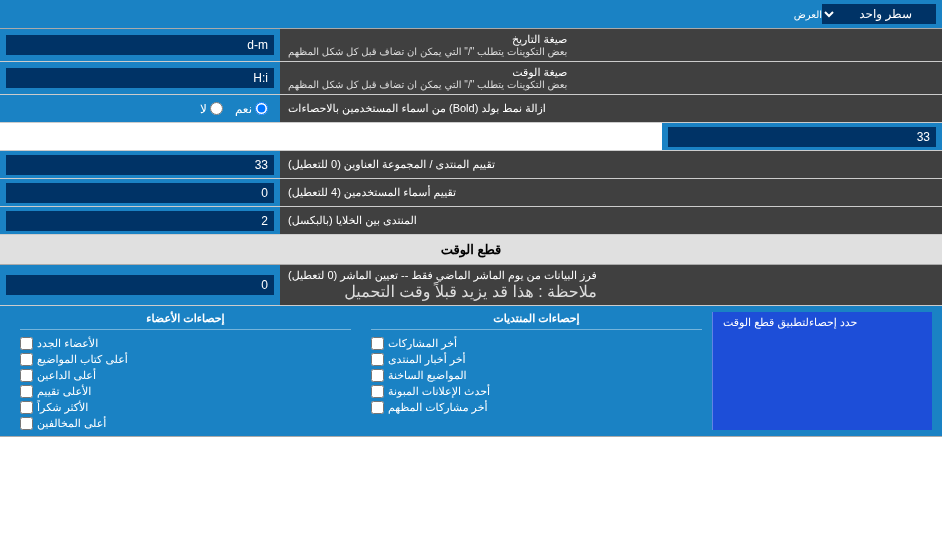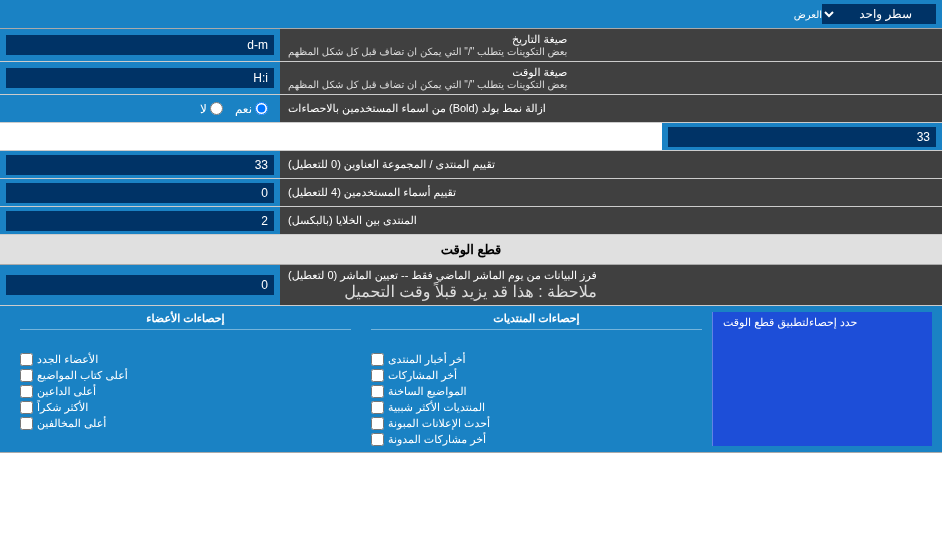--- a/index.html
+++ b/index.html
@@ -95,21 +95,21 @@
       gap: 3px;
     }
 
     .checkbox-col-header {
       color: #fff;
       font-weight: bold;
       font-size: 11px;
       text-align: center;
       padding-bottom: 4px;
       border-bottom: 1px solid rgba(255,255,255,0.4);
-      margin-bottom: 20px;
+      margin-bottom: 4px;
     }
 
     .checkbox-item {
       display: flex;
       align-items: center;
       justify-content: flex-end;
       gap: 4px;
       color: #fff;
       font-size: 11px;
       direction: rtl;
@@ -264,60 +264,60 @@
 <div class="checkboxes-section">
   <div style="display:flex; gap:0;">
 
     <div class="apply-label-cell">
       <span>حدد إحصاءلتطبيق قطع الوقت</span>
     </div>
 
     <div class="checkbox-col" style="padding: 0 10px;">
       <div class="checkbox-col-header">إحصاءات المنتديات</div>
       <div class="checkbox-item">
+        <span>أخر المشاركات</span>
+        <input type="checkbox" style="">
+      </div>
+      <div class="checkbox-item">
         <span>أخر أخبار المنتدى</span>
         <input type="checkbox" style="">
       </div>
       <div class="checkbox-item">
-        <span>أخر المشاركات</span>
-        <input type="checkbox" style="">
-      </div>
-      <div class="checkbox-item">
         <span>المواضيع الساخنة</span>
         <input type="checkbox" style="">
       </div>
       <div class="checkbox-item">
-        <span>المنتديات الأكثر شببية</span>
-        <input type="checkbox" style="">
-      </div>
-      <div class="checkbox-item">
         <span>أحدث الإعلانات المبونة</span>
         <input type="checkbox" style="">
       </div>
       <div class="checkbox-item">
-        <span>أخر مشاركات المدونة</span>
+        <span>أخر مشاركات المظهم</span>
         <input type="checkbox" style="">
       </div>
     </div>
 
     <div class="checkbox-col" style="padding: 0 10px;">
       <div class="checkbox-col-header">إحصاءات الأعضاء</div>
       <div class="checkbox-item">
         <span>الأعضاء الجدد</span>
         <input type="checkbox" style="">
       </div>
       <div class="checkbox-item">
         <span>أعلى كتاب المواضيع</span>
         <input type="checkbox" style="">
       </div>
       <div class="checkbox-item">
         <span>أعلى الداعين</span>
         <input type="checkbox" style="">
       </div>
       <div class="checkbox-item">
+        <span>الأعلى تقييم</span>
+        <input type="checkbox" style="">
+      </div>
+      <div class="checkbox-item">
         <span>الأكثر شكراً</span>
         <input type="checkbox" style="">
       </div>
       <div class="checkbox-item">
         <span>أعلى المخالفين</span>
         <input type="checkbox" style="">
       </div>
     </div>
   </div>
 </div>

